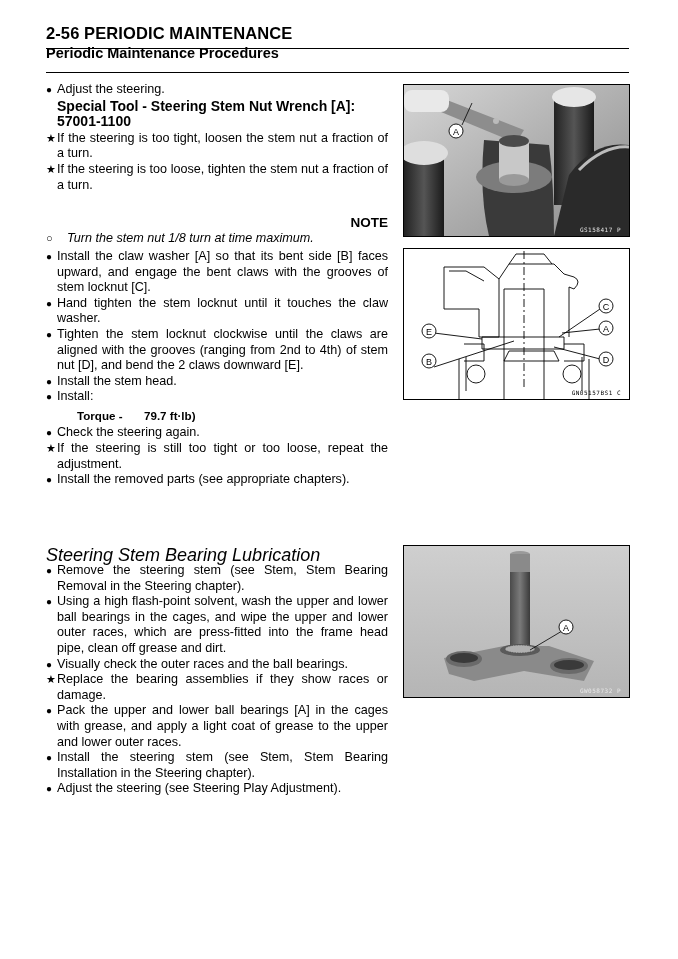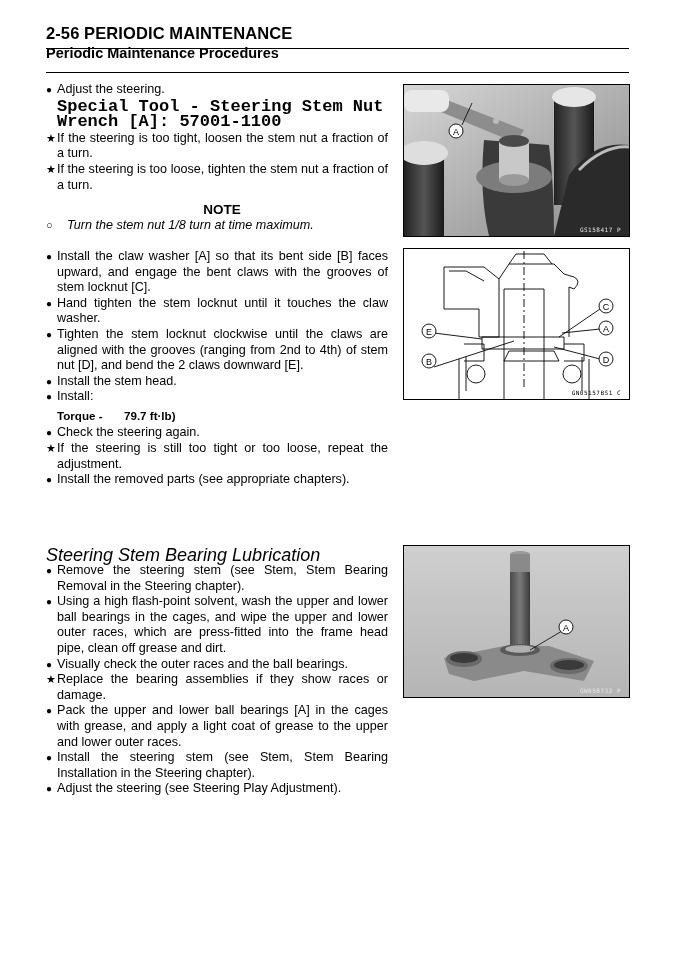--- a/index.html
+++ b/index.html
@@ -8,27 +8,27 @@
   .page-title { position: absolute; left: 46px; top: 24px; font-size: 16.5px; font-weight: bold; letter-spacing: 0.1px; }
   .rule1 { position: absolute; left: 46px; top: 48px; width: 583px; height: 0; border-top: 1.2px solid #000; }
   .section-title { position: absolute; left: 46px; top: 45px; font-size: 14.5px; font-weight: bold; }
   .rule2 { position: absolute; left: 46px; top: 72px; width: 583px; height: 0; border-top: 1.2px solid #000; }
 
   .col { position: absolute; left: 46px; width: 342px; font-size: 12.6px; line-height: 15.6px; }
   .item { position: relative; padding-left: 11px; text-align: justify; }
   .item .mark { position: absolute; left: 0; top: 0; font-size: 10px; line-height: 15.6px; }
   .item.star .mark { font-size: 11px; }
   .item .txt { display: block; }
-  .spec { font-weight: bold; font-size: 17px; padding-left: 11px; line-height: 15.6px; margin: 1px 0; font-family: Liberation Mono, monospace; }
-  .note-head { text-align: center; font-weight: bold; font-size: 13.5px; line-height: 17px; margin-top: 8px; padding-left: 10px; }
+  .spec { font-weight: bold; font-size: 14px; padding-left: 11px; line-height: 15.6px; margin: 1px 0; }
+  .note-head { text-align: right; font-weight: bold; font-size: 13.5px; line-height: 17px; margin-top: 21px; padding-left: 10px; }
   .note-body { font-style: italic; padding-left: 11px; position: relative; }
   .note-body .mark { font-style: normal; position: absolute; left: 0; top: 0; font-size: 11px; }
   .note-body .txt { padding-left: 10px; }
   .torque { font-weight: bold; font-size: 11.6px; line-height: 15.5px; padding-left: 11px; margin: 3px 0 2px 0; }
-  .torque .row { position: relative; }
+  .torque .row { position: relative; margin-left: 20px; }
   .torque .lbl { position: absolute; left: 0; top: 0; }
   .torque .val { margin-left: 50px; display: block; text-align: justify; }
   .torque .val .cont { display: block; padding-left: 17px; }
   .sub-heading { font-weight: normal; font-style: italic; font-size: 18px; line-height: 16px; }
 
   .fig { position: absolute; left: 403px; width: 225px; border: 1.3px solid #000; overflow: hidden; background: #bdbdbd; }
   .fig svg { display: block; width: 100%; height: 100%; }
   .figcode { position: absolute; right: 8px; bottom: 3px; font-size: 6px; color: #e8e8e8; letter-spacing: 0.5px; font-family: "DejaVu Sans Mono", monospace; }
   .fig2 .figcode { color: #000; }
   .callout { font-family: "Liberation Sans", sans-serif; font-size: 9px; }

